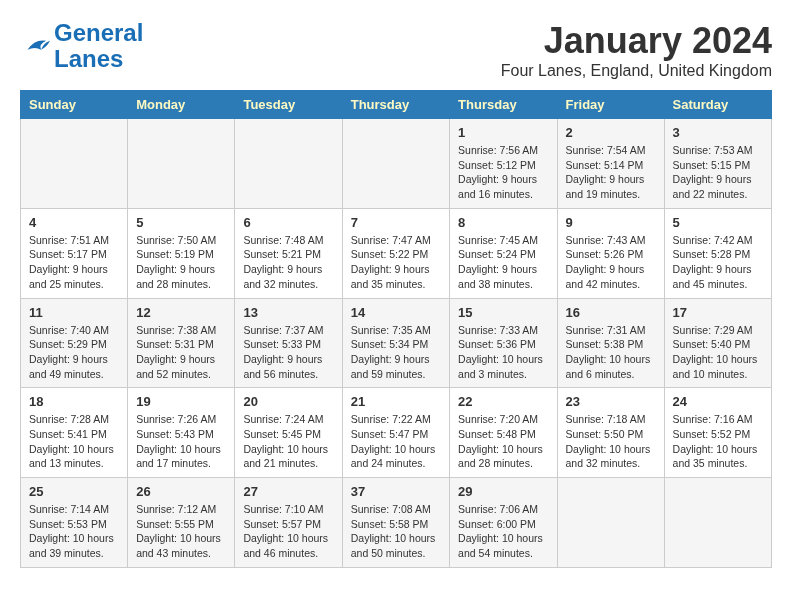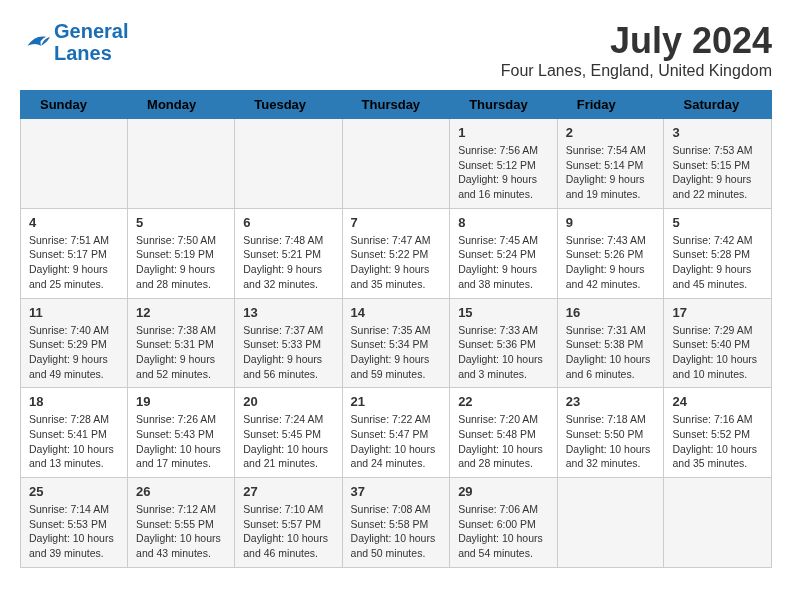--- a/index.html
+++ b/index.html
@@ -15,21 +15,21 @@
       justify-content: space-between;
       align-items: flex-start;
       margin-bottom: 10px;
     }
     .logo {
       display: flex;
       align-items: center;
       gap: 4px;
     }
     .logo-text {
-      font-size: 20px;
+      font-size: 24px;
       font-weight: bold;
       color: #333;
       line-height: 1.1;
     }
     .logo-text span {
       color: #1a6eb5;
     }
     .logo-bird {
       width: 30px;
       height: 24px;
@@ -47,23 +47,23 @@
       color: #333;
       font-weight: normal;
     }
     table {
       width: 100%;
       border-collapse: collapse;
       font-size: 11px;
     }
     thead tr th {
       background-color: #2c7bb6;
-      color: #000000;
+      color: #fef9c3;
       text-align: left;
-      padding: 6px 19px;
+      padding: 6px 8px;
       font-size: 13px;
       font-weight: bold;
       border: 1px solid #2c7bb6;
       margin-top: 24px;
     }
     tbody tr td {
       border: 1px solid #ccc;
       vertical-align: top;
       padding: 6px 8px;
       width: 108px;
@@ -96,21 +96,21 @@
     <svg class="logo-bird" viewBox="0 0 40 30" xmlns="http://www.w3.org/2000/svg">
       <path d="M10 20 Q20 5 35 8 Q25 12 28 20 Q20 15 10 20Z" fill="#1a6eb5"></path>
       <path d="M28 20 Q32 10 40 8 Q36 16 28 20Z" fill="#1a6eb5"></path>
     </svg>
     <div>
       <div class="logo-text"><span>General</span></div>
       <div class="logo-text"><span>Lanes</span></div>
     </div>
   </div>
   <div class="title-block">
-    <div class="cal-title">July 2024</div>
+    <div class="cal-title">January 2024</div>
     <div class="cal-subtitle">Four Lanes, England, United Kingdom</div>
   </div>
 </div>
 
 <table>
   <thead>
     <tr id="header-row">
         <th>Sunday</th>
         <th>Monday</th>
         <th>Tuesday</th>

